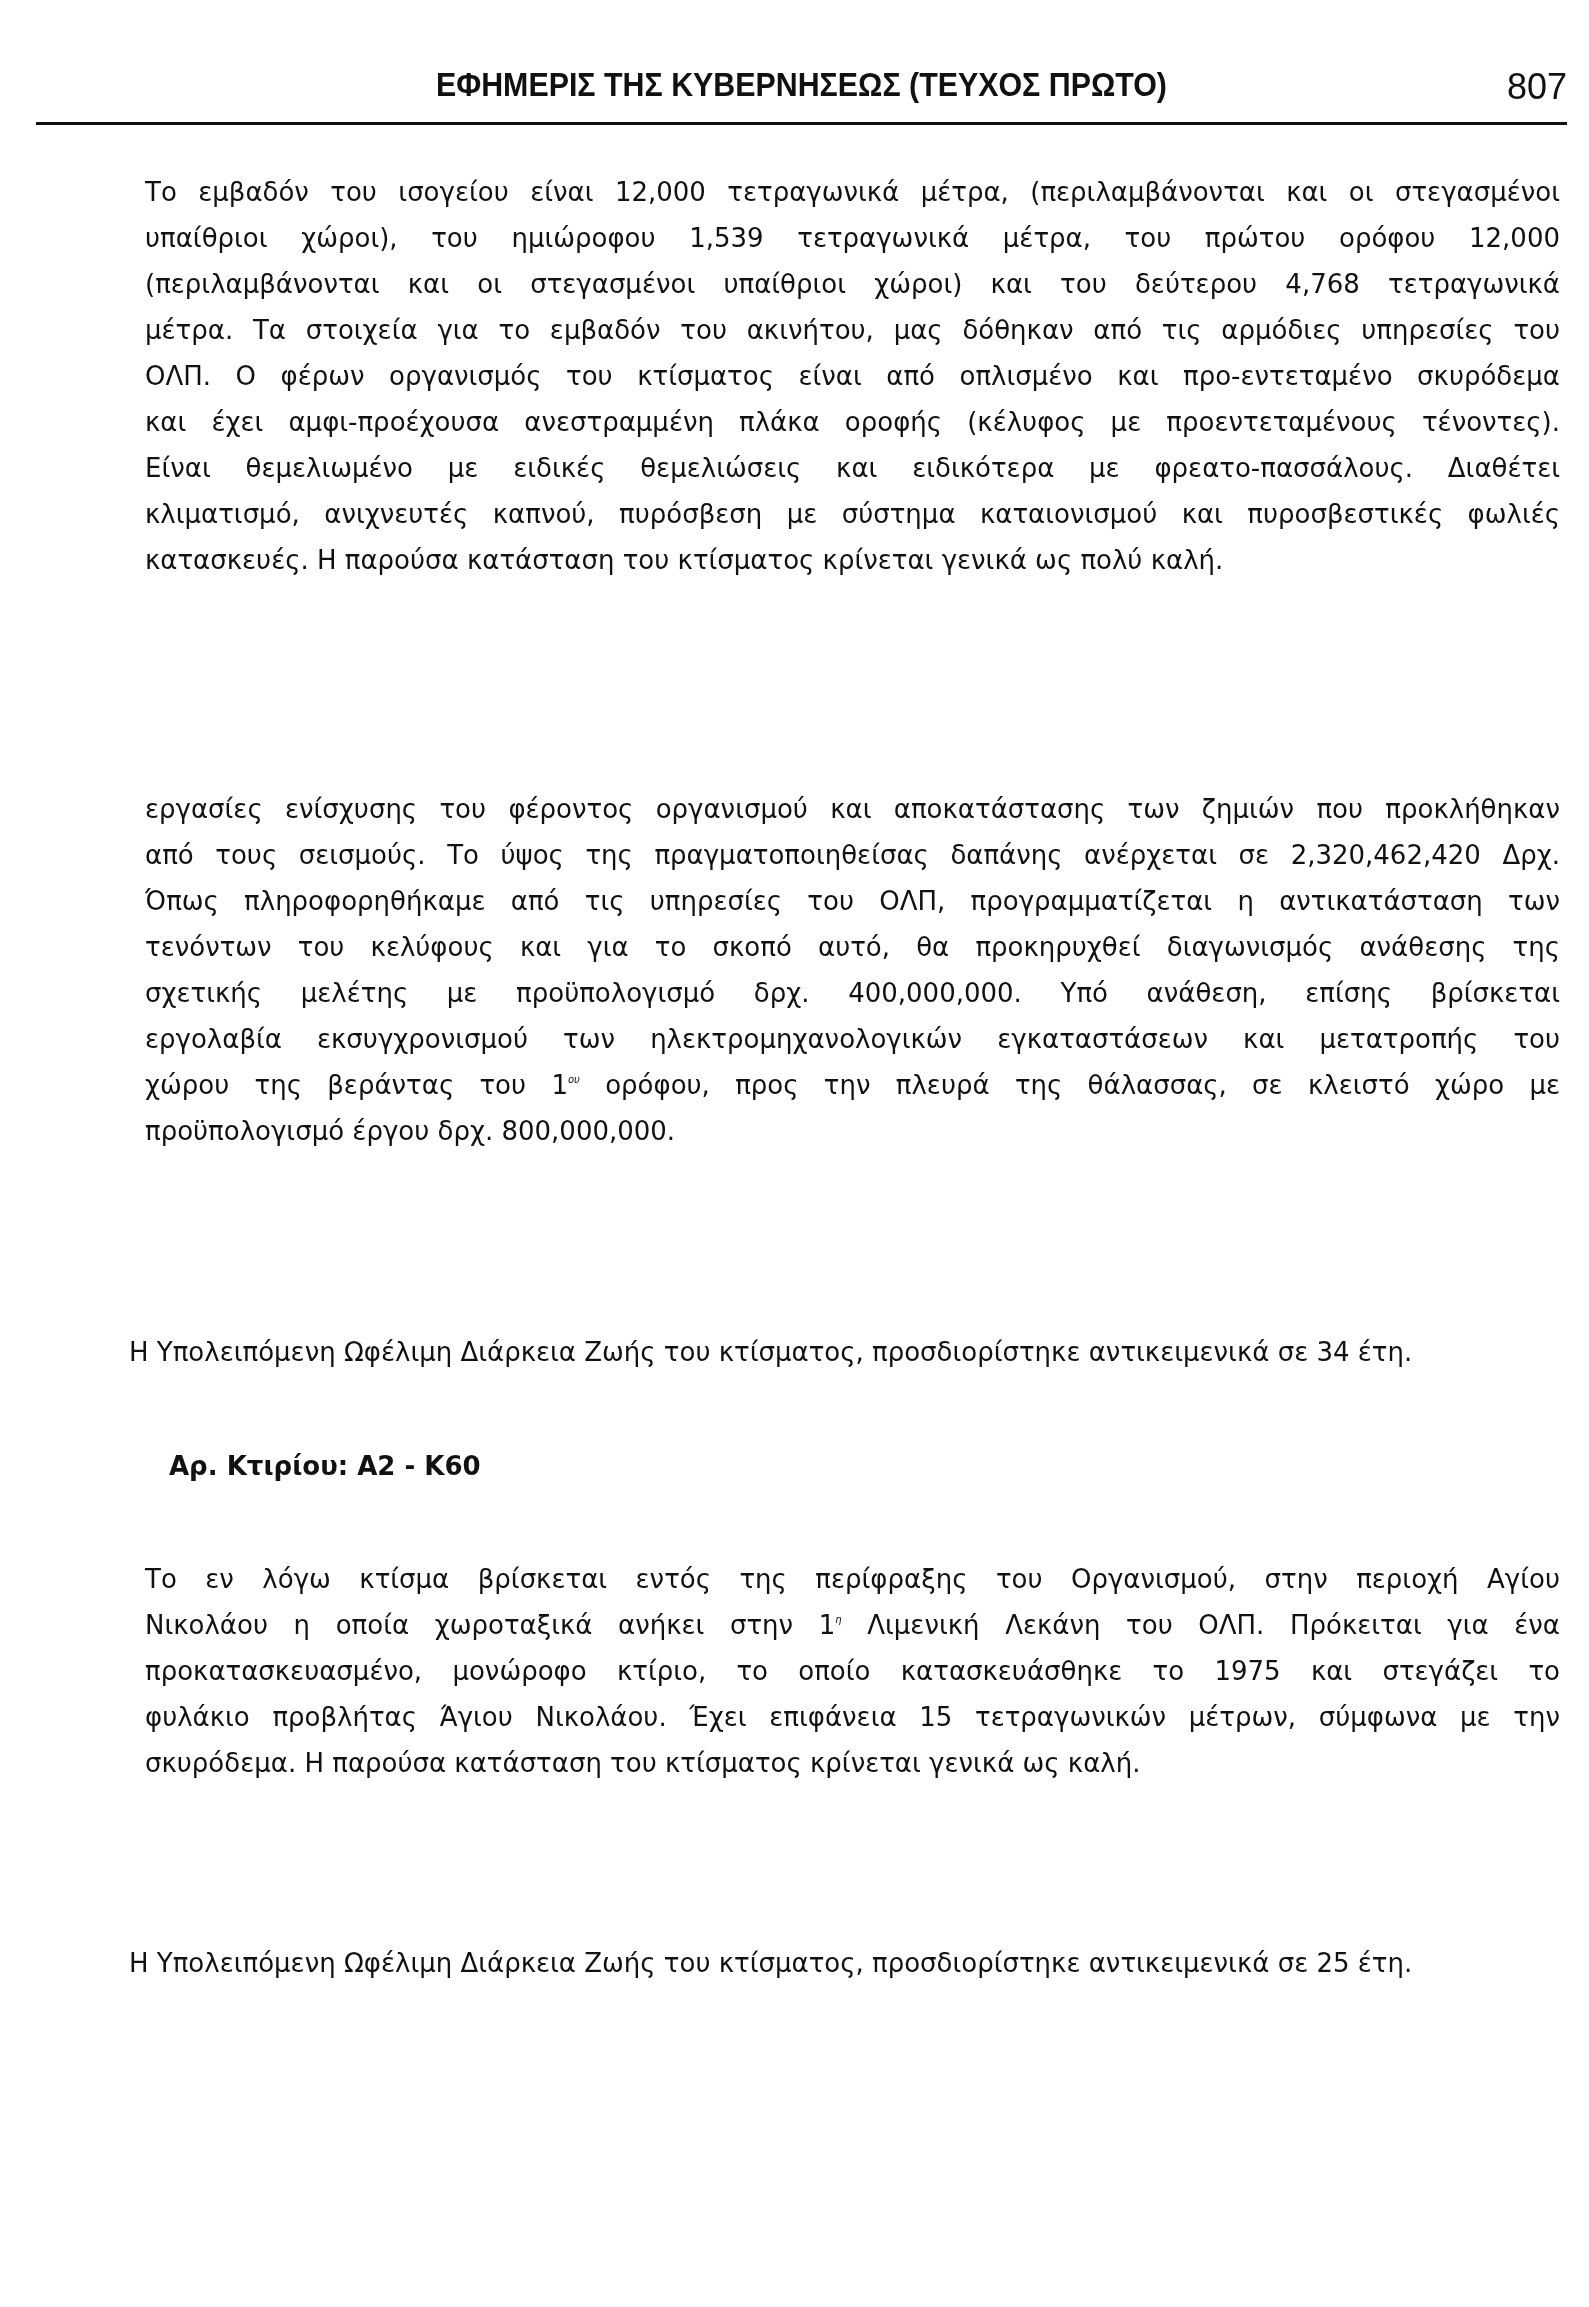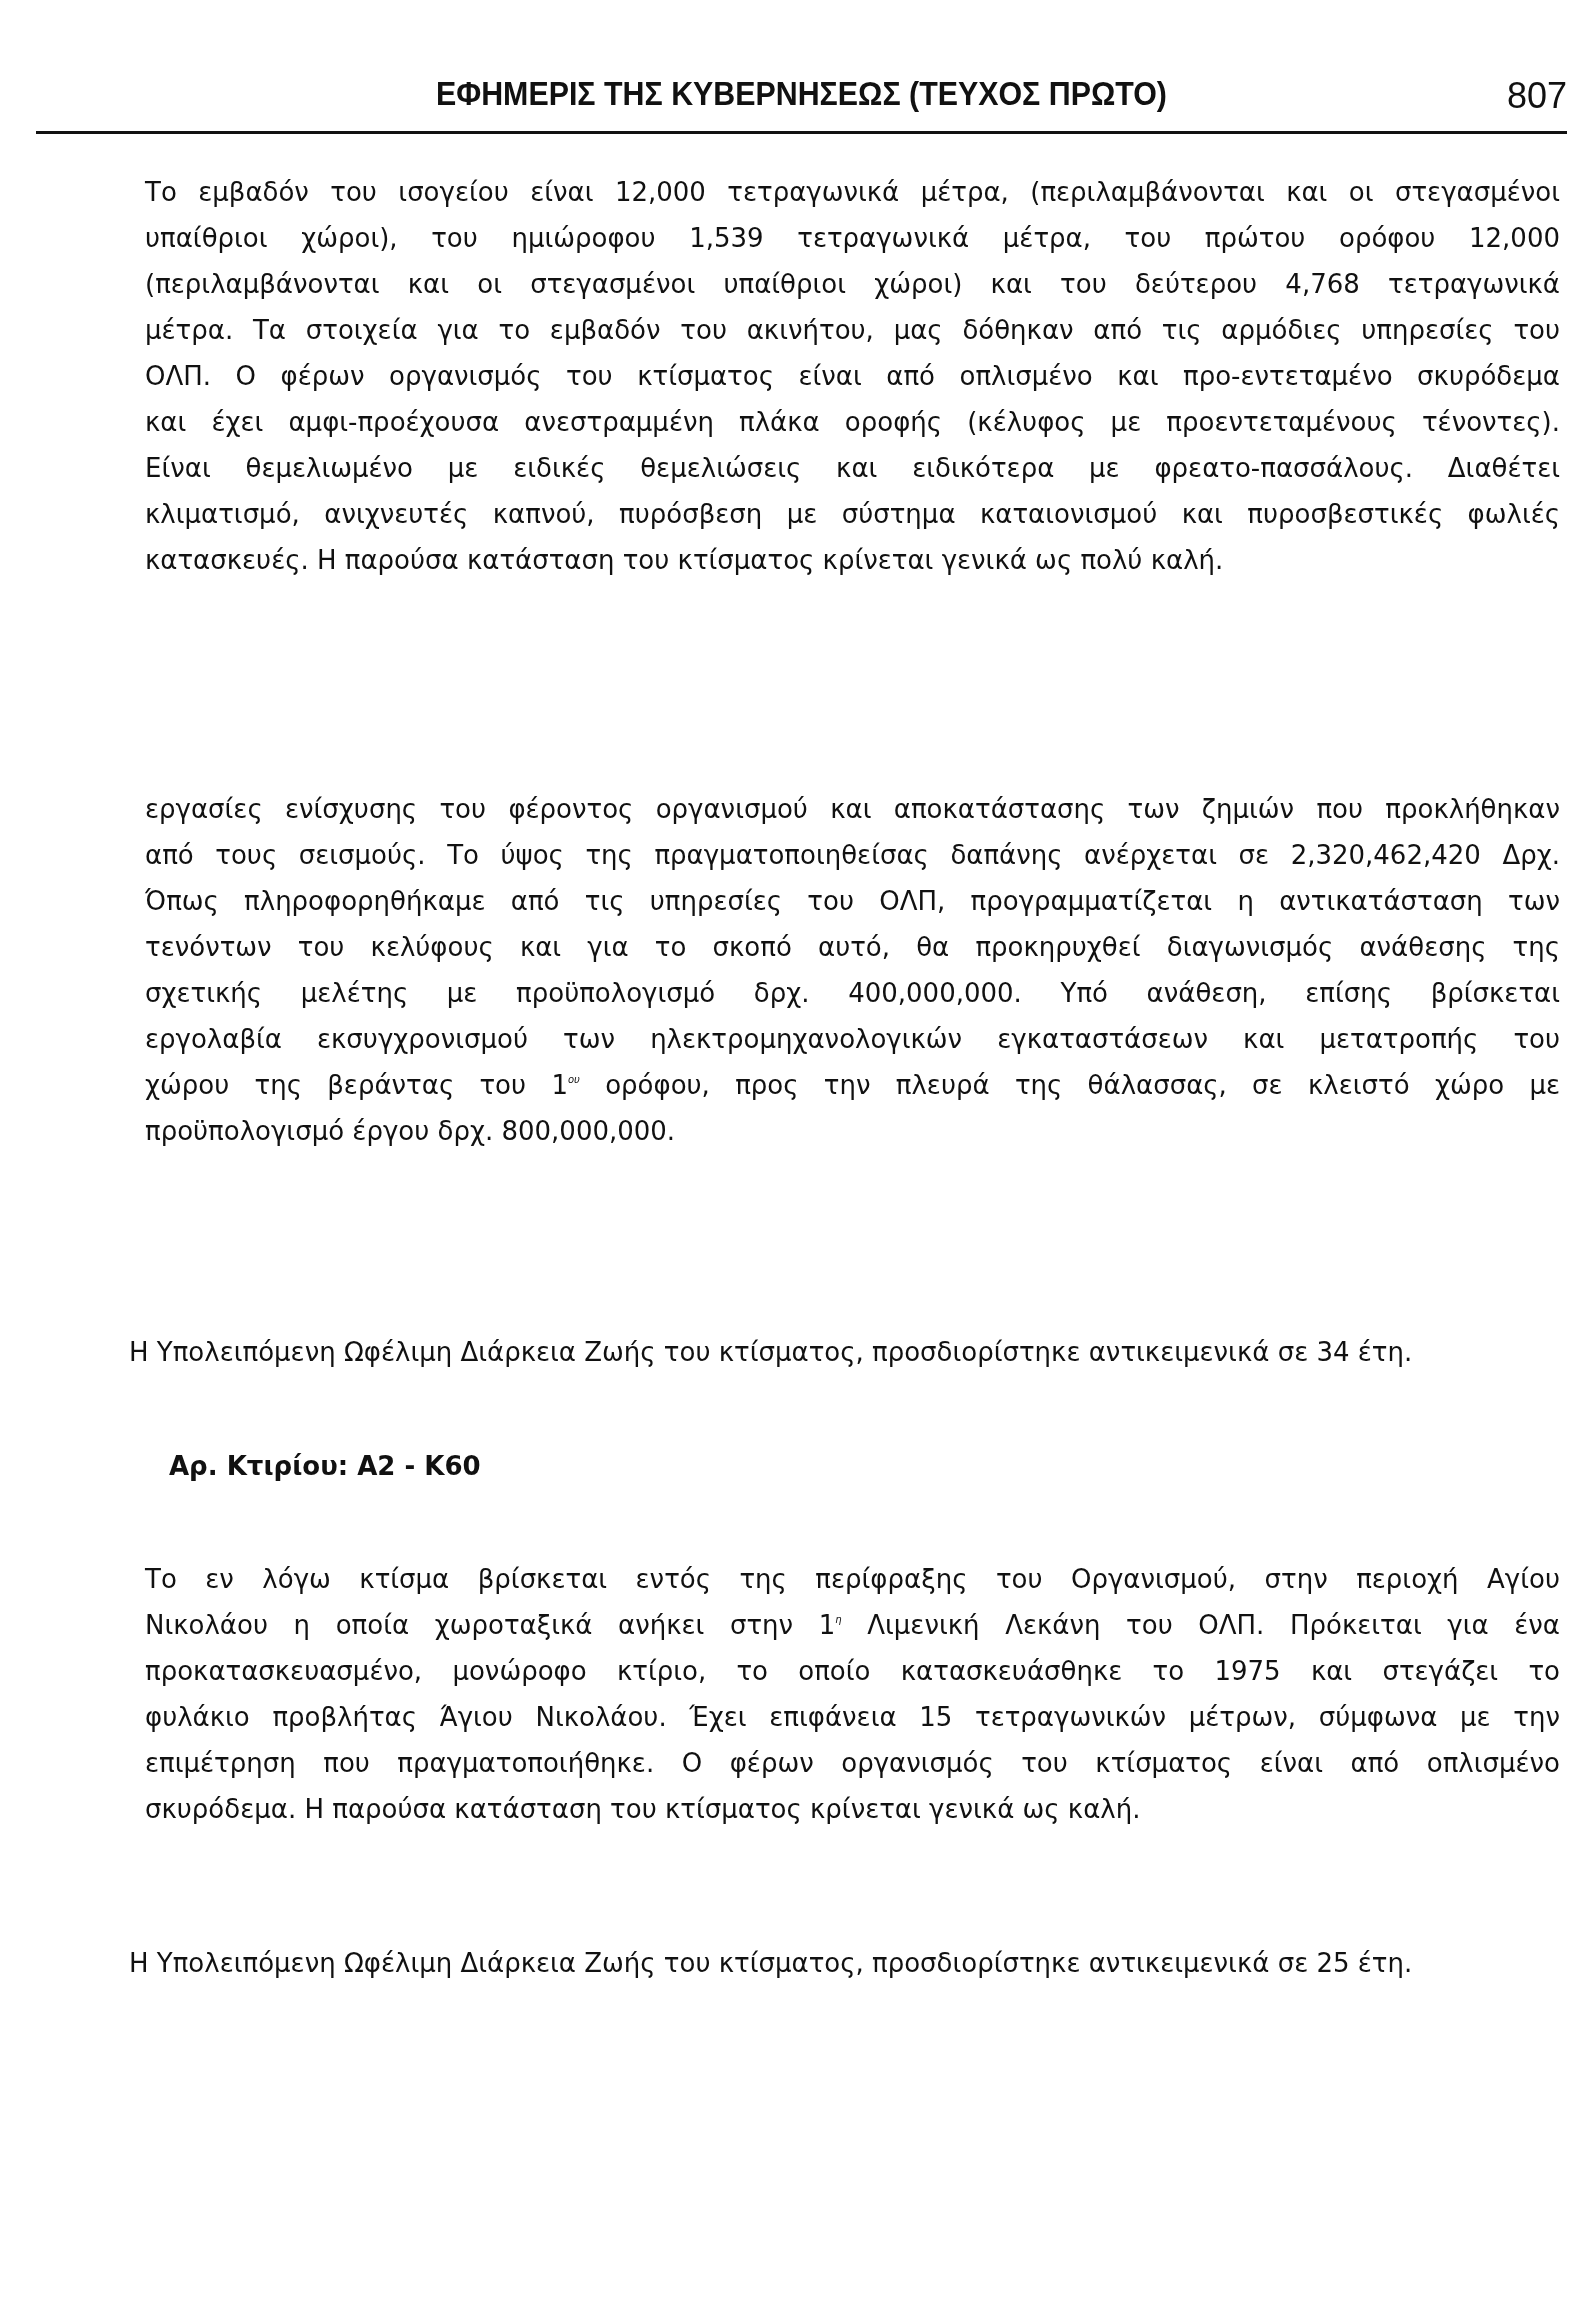--- a/index.html
+++ b/index.html
@@ -2,21 +2,21 @@
 <html style="font-size:13px"><head>
   <meta charset="utf-8">
   <style>
     html, body { margin: 0; padding: 0; background: #ffffff; }
     body {
       width: 1590px; height: 2307px; position: relative; overflow: hidden;
       color: #111111;
       font-family: "DejaVu Sans", sans-serif;
     }
     .page-header {
-      position: absolute; left: 36px; right: 23px; top: 72px; height: 59px;
+      position: absolute; left: 36px; right: 23px; top: 63px; height: 59px;
       border-bottom: 3.3px solid #111111;
     }
     .header-title {
       position: absolute; left: 0; right: 0; top: 3.3px; text-align: center;
       font-family: "Liberation Sans", sans-serif; font-weight: bold;
       font-size: 33px; letter-spacing: 0px; transform: scaleX(0.92);
     }
     .page-number {
       position: absolute; right: 0; top: 3.3px;
       font-family: "Liberation Sans", sans-serif; font-size: 36px;
@@ -69,20 +69,19 @@
 
 <div class="body-text" style="top:1443px;margin-left:40px;">
   <p class="para heading">Αρ. Κτιρίου: Α2 - Κ60</p>
 </div>
 
 <div class="body-text lines-justified" style="top:1556px;">
   <span class="l">Το εν λόγω κτίσμα βρίσκεται εντός της περίφραξης του Οργανισμού, στην περιοχή Αγίου</span>
   <span class="l"><span>Νικολάου η οποία χωροταξικά ανήκει στην 1</span><sup>η</sup><span> Λιμενική Λεκάνη του ΟΛΠ. Πρόκειται για ένα</span></span>
   <span class="l">προκατασκευασμένο, μονώροφο κτίριο, το οποίο κατασκευάσθηκε το 1975 και στεγάζει το</span>
   <span class="l">φυλάκιο προβλήτας Άγιου Νικολάου. Έχει επιφάνεια 15 τετραγωνικών μέτρων, σύμφωνα με την</span>
-  <span class="l">επιμέτρηση που πραγματοποιήθηκε. Ο φέρων οργανισμός του κτίσματος είναι από οπλισμένο</span>
   <span class="l last">σκυρόδεμα. Η παρούσα κατάσταση του κτίσματος κρίνεται γενικά ως καλή.</span>
 </div>
 
 <div class="body-text" style="top:1940px;">
   <p class="para">Η Υπολειπόμενη Ωφέλιμη Διάρκεια Ζωής του κτίσματος, προσδιορίστηκε αντικειμενικά σε 25 έτη.</p>
 </div>
 
 
 </body></html>

